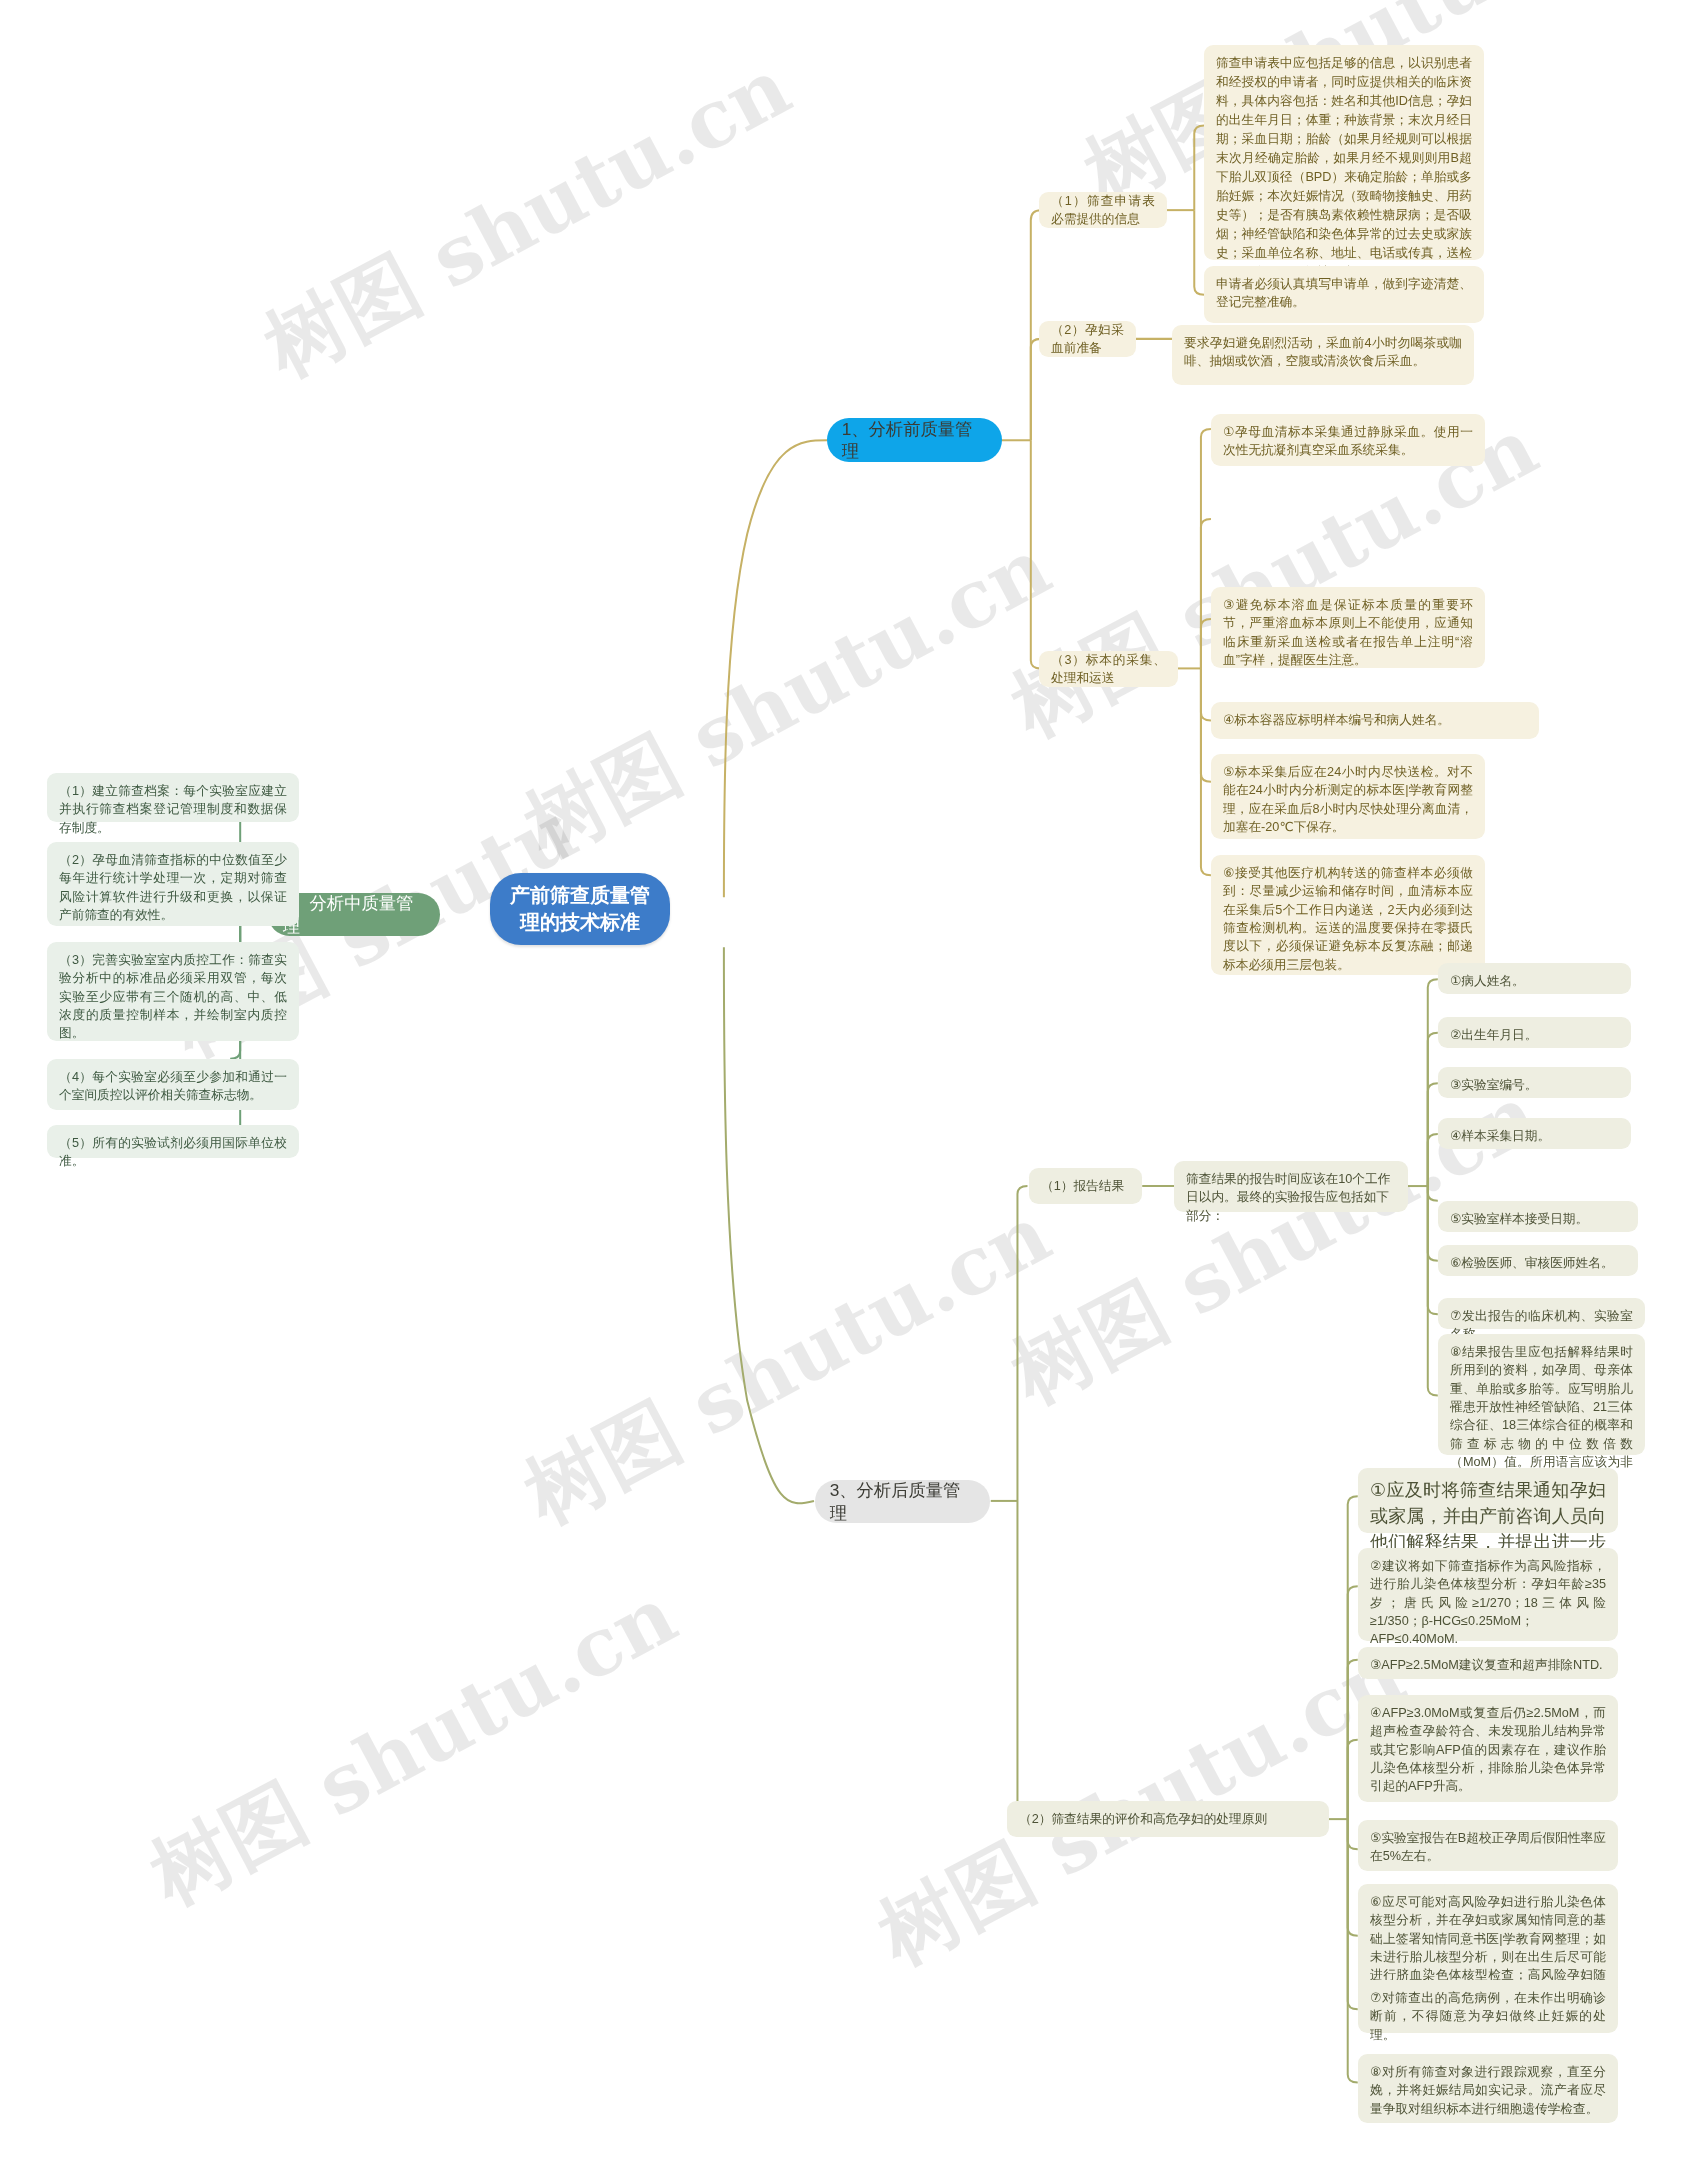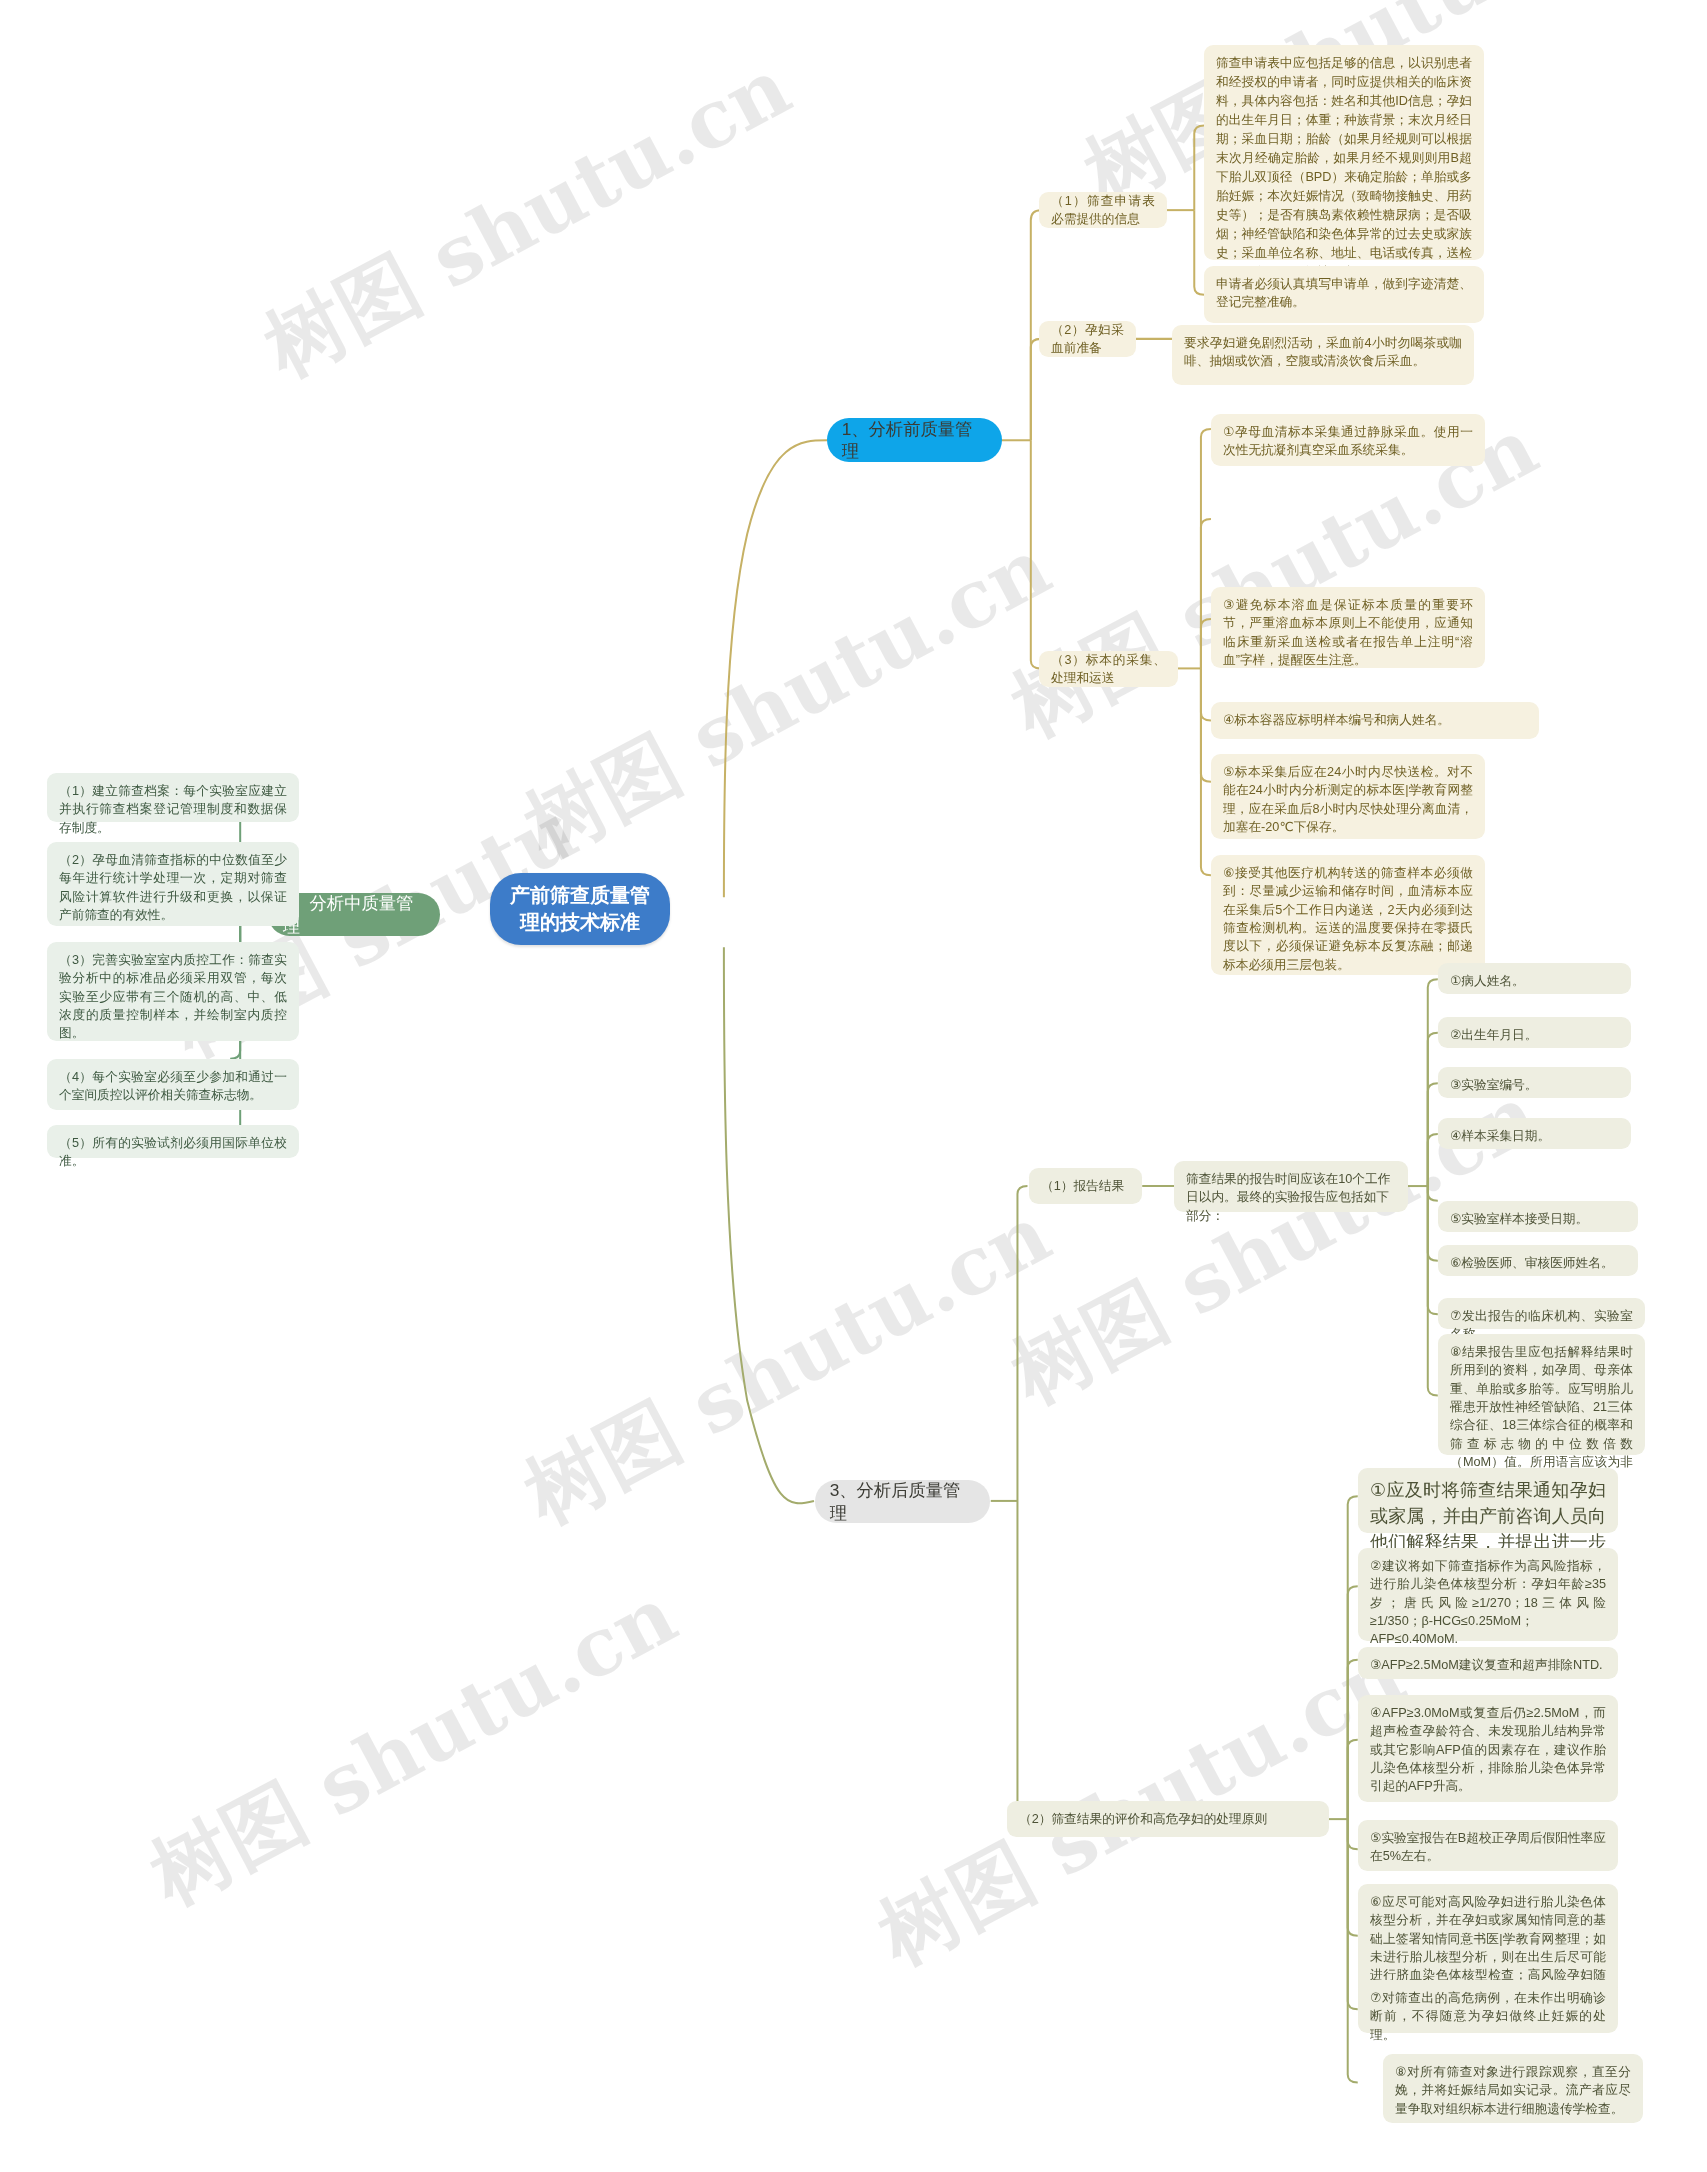--- a/index.html
+++ b/index.html
@@ -246,18 +246,18 @@
   </div>
   <div class="node box olive" style="left:1358px;top:1820px;width:260px;height:51px;font-size:12.7px;">
     <span>⑤实验室报告在B超校正孕周后假阳性率应在5%左右。</span>
   </div>
   <div class="node box olive" style="left:1358px;top:1884px;width:260px;height:120px;font-size:12.7px;">
     <span>⑥应尽可能对高风险孕妇进行胎儿染色体核型分析，并在孕妇或家属知情同意的基础上签署知情同意书医|学教育网整理；如未进行胎儿核型分析，则在出生后尽可能进行脐血染色体核型检查；高风险孕妇随访率应达到100%.</span>
   </div>
   <div class="node box olive" style="left:1358px;top:1980px;width:260px;height:53px;font-size:12.7px;">
     <span>⑦对筛查出的高危病例，在未作出明确诊断前，不得随意为孕妇做终止妊娠的处理。</span>
   </div>
-  <div class="node box olive" style="left:1358px;top:2054px;width:260px;height:69px;font-size:12.7px;margin-left:25px;">
+  <div class="node box olive" style="left:1358px;top:2054px;width:260px;height:69px;font-size:12.7px;">
     <span>⑧对所有筛查对象进行跟踪观察，直至分娩，并将妊娠结局如实记录。流产者应尽量争取对组织标本进行细胞遗传学检查。</span>
   </div>
 
 </div>
 
 
 </body></html>

